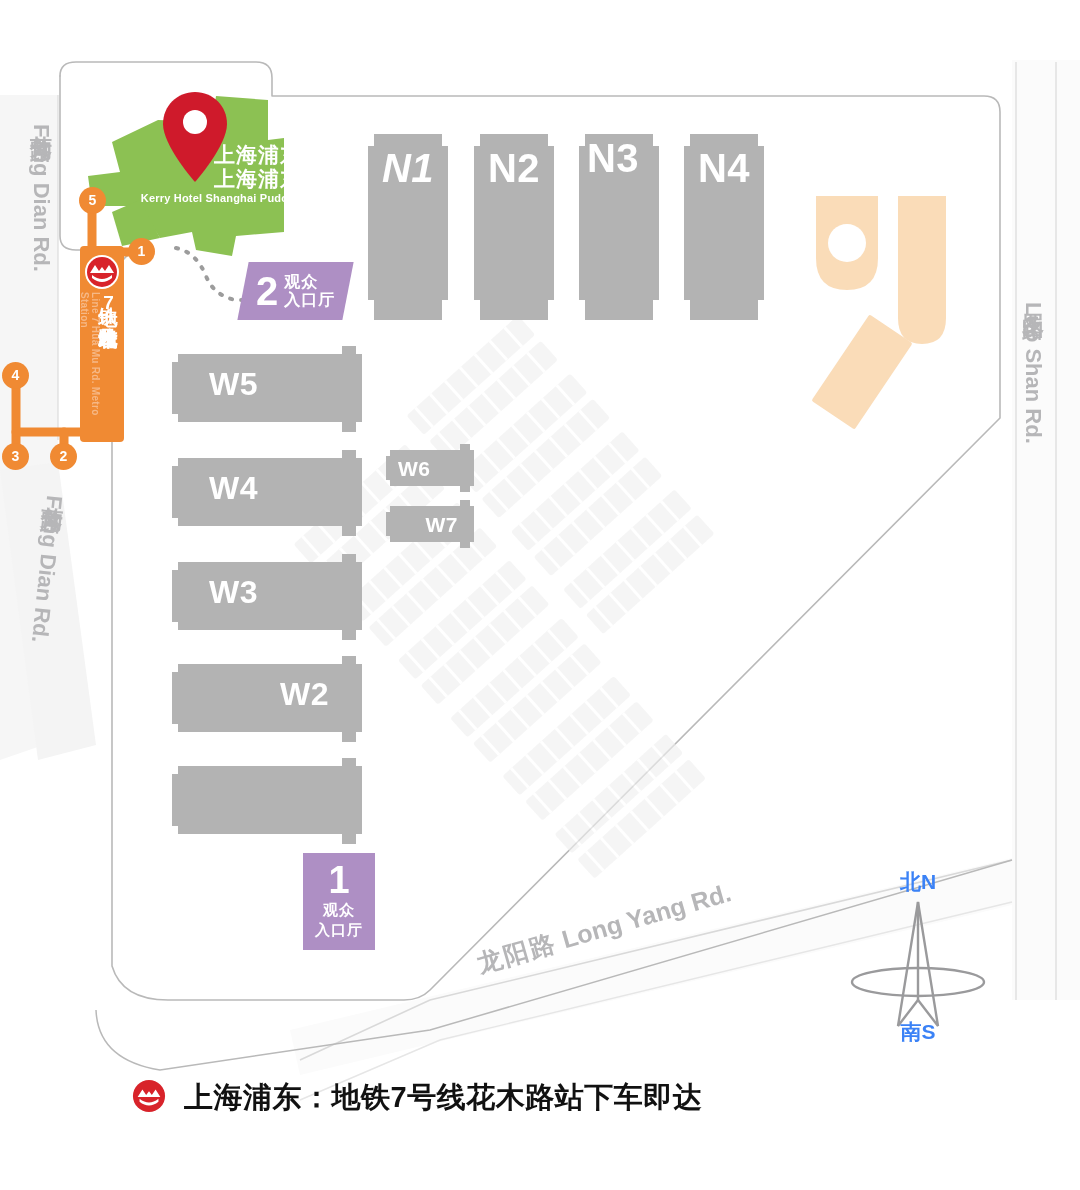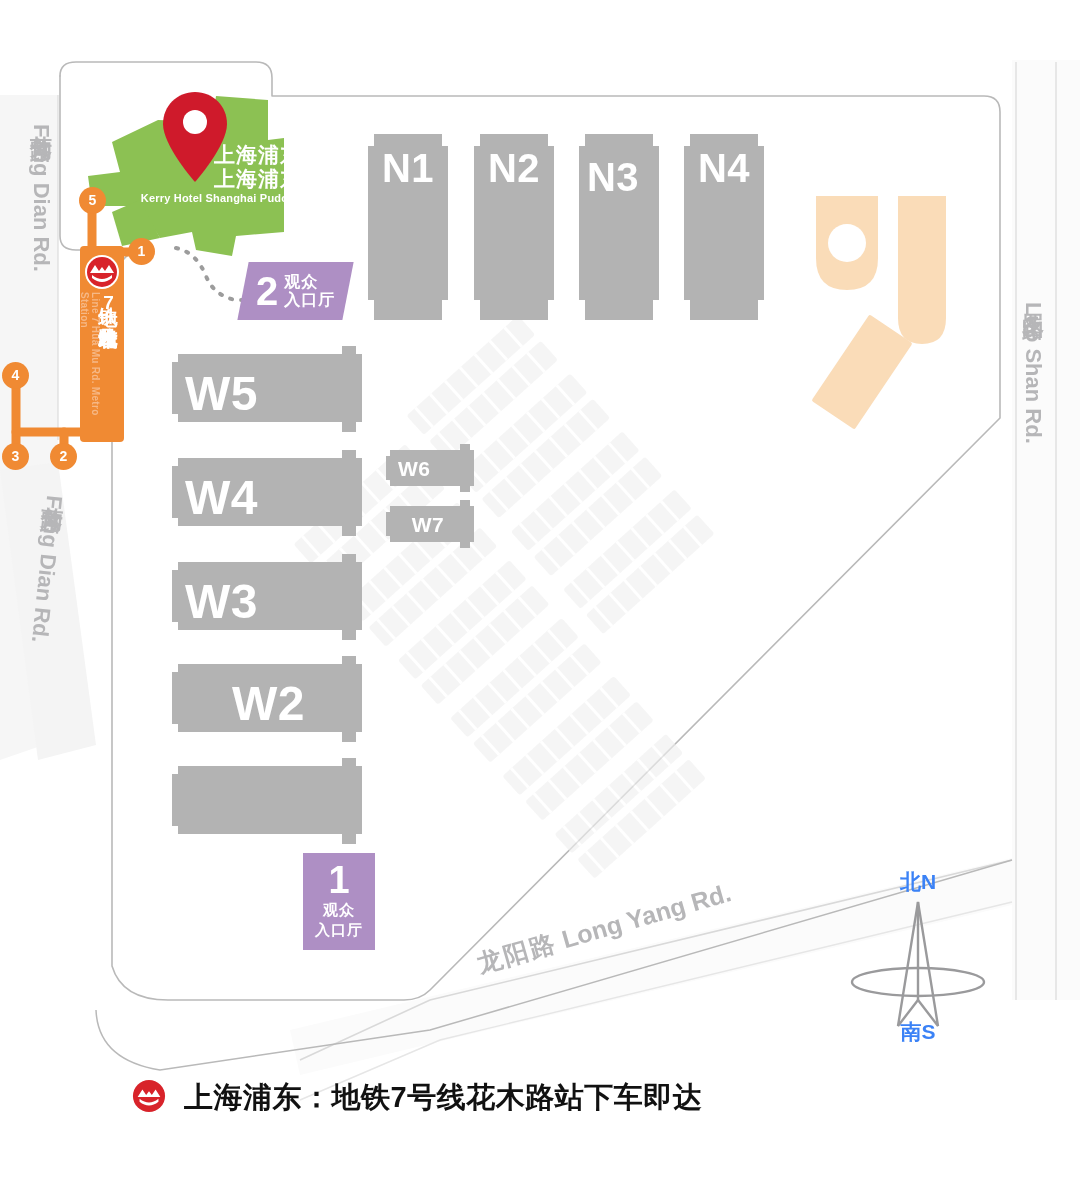--- a/index.html
+++ b/index.html
@@ -29,21 +29,22 @@
     color: #ffffff;
     font-weight: bold;
     letter-spacing: 0.5px;
     text-align: center;
     white-space: nowrap;
   }
   .hall-n {
     font-size: 40px;
   }
   .hall-w {
-    font-size: 48px;
+    font-size: 32px;
+    margin-left: 24px;
   }
   .hall-sm {
     font-size: 21px;
   }
   
   .road-label {
     position: absolute;
     color: #b6b6b8;
     font-weight: bold;
     white-space: nowrap;
@@ -393,32 +394,32 @@
     </g>
 
     <g stroke="#9a9a9c" stroke-width="2.4" fill="none">
       <ellipse cx="918" cy="982" rx="66" ry="14"></ellipse>
       <path d="M 918 902 L 898 1026 L 918 1000 L 938 1026 Z"></path>
       <path d="M 918 902 L 918 1000"></path>
     </g>
 
   </svg>
 
-  <div class="hall-label hall-n" style="left:368px; top:146px; width:80px;">N1</div>
+  <div class="hall-label hall-n" style="left:368px; top:146px; width:80px;font-style:italic;">N1</div>
   <div class="hall-label hall-n" style="left:474px; top:146px; width:80px;">N2</div>
-  <div class="hall-label hall-n" style="left:579px; top:155px; width:68px;">N3</div>
+  <div class="hall-label hall-n" style="left:579px; top:136px; width:68px;">N3</div>
   <div class="hall-label hall-n" style="left:684px; top:146px; width:80px;">N4</div>
 
   <div class="hall-label hall-w" style="left:185px; top:366px; width:120px; text-align:left;">W5</div>
   <div class="hall-label hall-w" style="left:185px; top:470px; width:120px; text-align:left;">W4</div>
   <div class="hall-label hall-w" style="left:185px; top:574px; width:120px; text-align:left;">W3</div>
   <div class="hall-label hall-w" style="left:185px; top:676px; width:120px; text-align:right;">W2</div>
 
   <div class="hall-label hall-sm" style="left:398px; top:457px; width:60px; text-align:left;">W6</div>
-  <div class="hall-label hall-sm" style="left:398px; top:513px; width:60px; text-align:center;">W7</div>
+  <div class="hall-label hall-sm" style="left:398px; top:513px; width:60px; text-align:right;">W7</div>
 
   <div id="hotel-label">
     <span class="cn1">上海浦东</span>
     <span class="cn2">上海浦东</span>
     <span class="en">Kerry Hotel Shanghai Pudong</span>
   </div>
 
   <div id="metro-strip"></div>
   <div id="metro-strip-text">地铁7号线花木路站</div>
   <div id="metro-strip-sub">Line 7 Hua Mu Rd. Metro Station</div>

